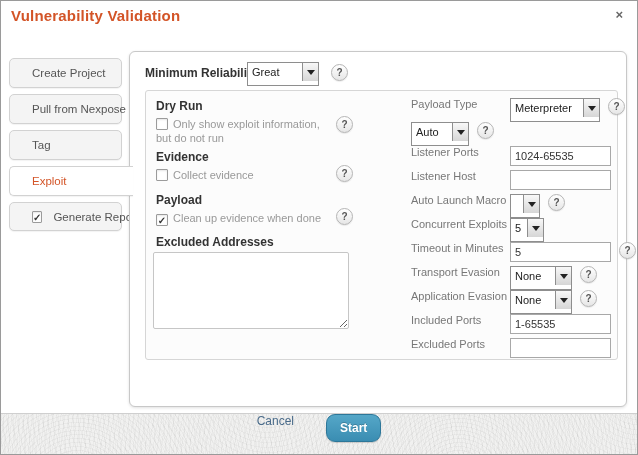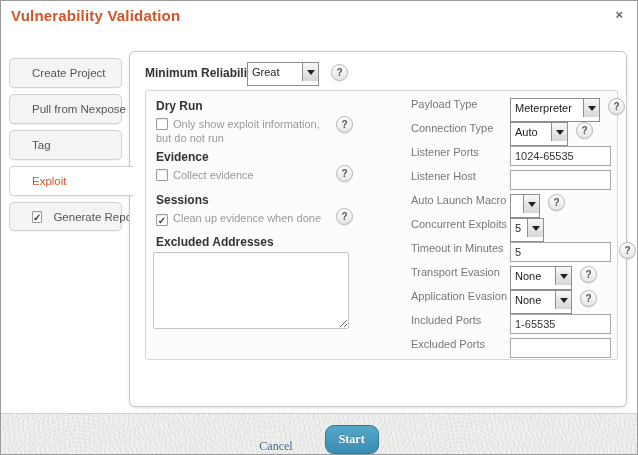--- a/index.html
+++ b/index.html
@@ -107,21 +107,21 @@
   
   .footer {
     position:absolute; left:0; right:0; top:412px; bottom:0;
     border-top:1px solid #cfcfcf;
     background-color:#f1f1f0;
     background-image:
       repeating-radial-gradient(circle at 12% 190%, transparent 0 3px, rgba(0,0,0,0.030) 3px 4px),
       repeating-radial-gradient(circle at 42% -90%, transparent 0 4px, rgba(0,0,0,0.026) 4px 5px),
       repeating-radial-gradient(circle at 72% 170%, transparent 0 3px, rgba(0,0,0,0.030) 3px 4px),
       repeating-radial-gradient(circle at 100% -60%, transparent 0 4px, rgba(0,0,0,0.026) 4px 5px);
-    display:flex; align-items:flex-end; justify-content:center; gap:32px;font-family:Liberation Serif, serif;
+    display:flex; align-items:flex-start; justify-content:center; gap:32px;
   }
   .cancel { font-size:12px; color:#4a6b8a; cursor:pointer; }
   .start {
     display:inline-block; padding:6px 13px; font-size:12px; font-weight:bold; color:#fff;
     background:linear-gradient(#55a7c8,#3a8db2); border:1px solid #2d7799; border-radius:9px;
     text-shadow:0 -1px 0 rgba(0,0,0,0.2); box-shadow:0 1px 1px rgba(0,0,0,0.15); cursor:pointer;
   }
 </style>
 </head>
 <body>
@@ -156,40 +156,39 @@
         <span class="cb"></span><span class="lbl">Only show exploit information, but do not run</span>
       </div>
       <span class="help helpabs" style="left:190px; top:25px">?</span>
 
       <div class="heading" style="top:59px">Evidence</div>
       <div class="cbrow" style="top:77px">
         <span class="cb"></span><span class="lbl">Collect evidence</span>
       </div>
       <span class="help helpabs" style="left:190px; top:74px">?</span>
 
-      <div class="heading" style="top:102px">Sessions</div>
+      <div class="heading" style="top:102px">Payload</div>
       <div class="cbrow" style="top:120px">
         <span class="cb"><span>✓</span></span><span class="lbl">Clean up evidence when done</span>
       </div>
       <span class="help helpabs" style="left:190px; top:117px">?</span>
 
       <div class="heading" style="top:144px">Excluded Addresses</div>
       <textarea class="excl" style=""></textarea>
 
       <div class="frow" style="top:7px">
         <span class="flabel">Payload Type</span>
         <span class="sel" style="width:90px">
             <span class="val">Meterpreter</span>
             <span class="arrowbtn"></span>
           </span>
         <span class="help">?</span>
       </div>
 
       <div class="frow" style="top:31px">
-        <span class="flabel">Connection Type</span>
         <span class="sel" style="width:58px">
             <span class="val">Auto</span>
             <span class="arrowbtn"></span>
           </span>
         <span class="help">?</span>
       </div>
 
       <div class="frow" style="top:55px">
         <span class="flabel">Listener Ports</span>
         <input class="txt" value="1024-65535" style="">

